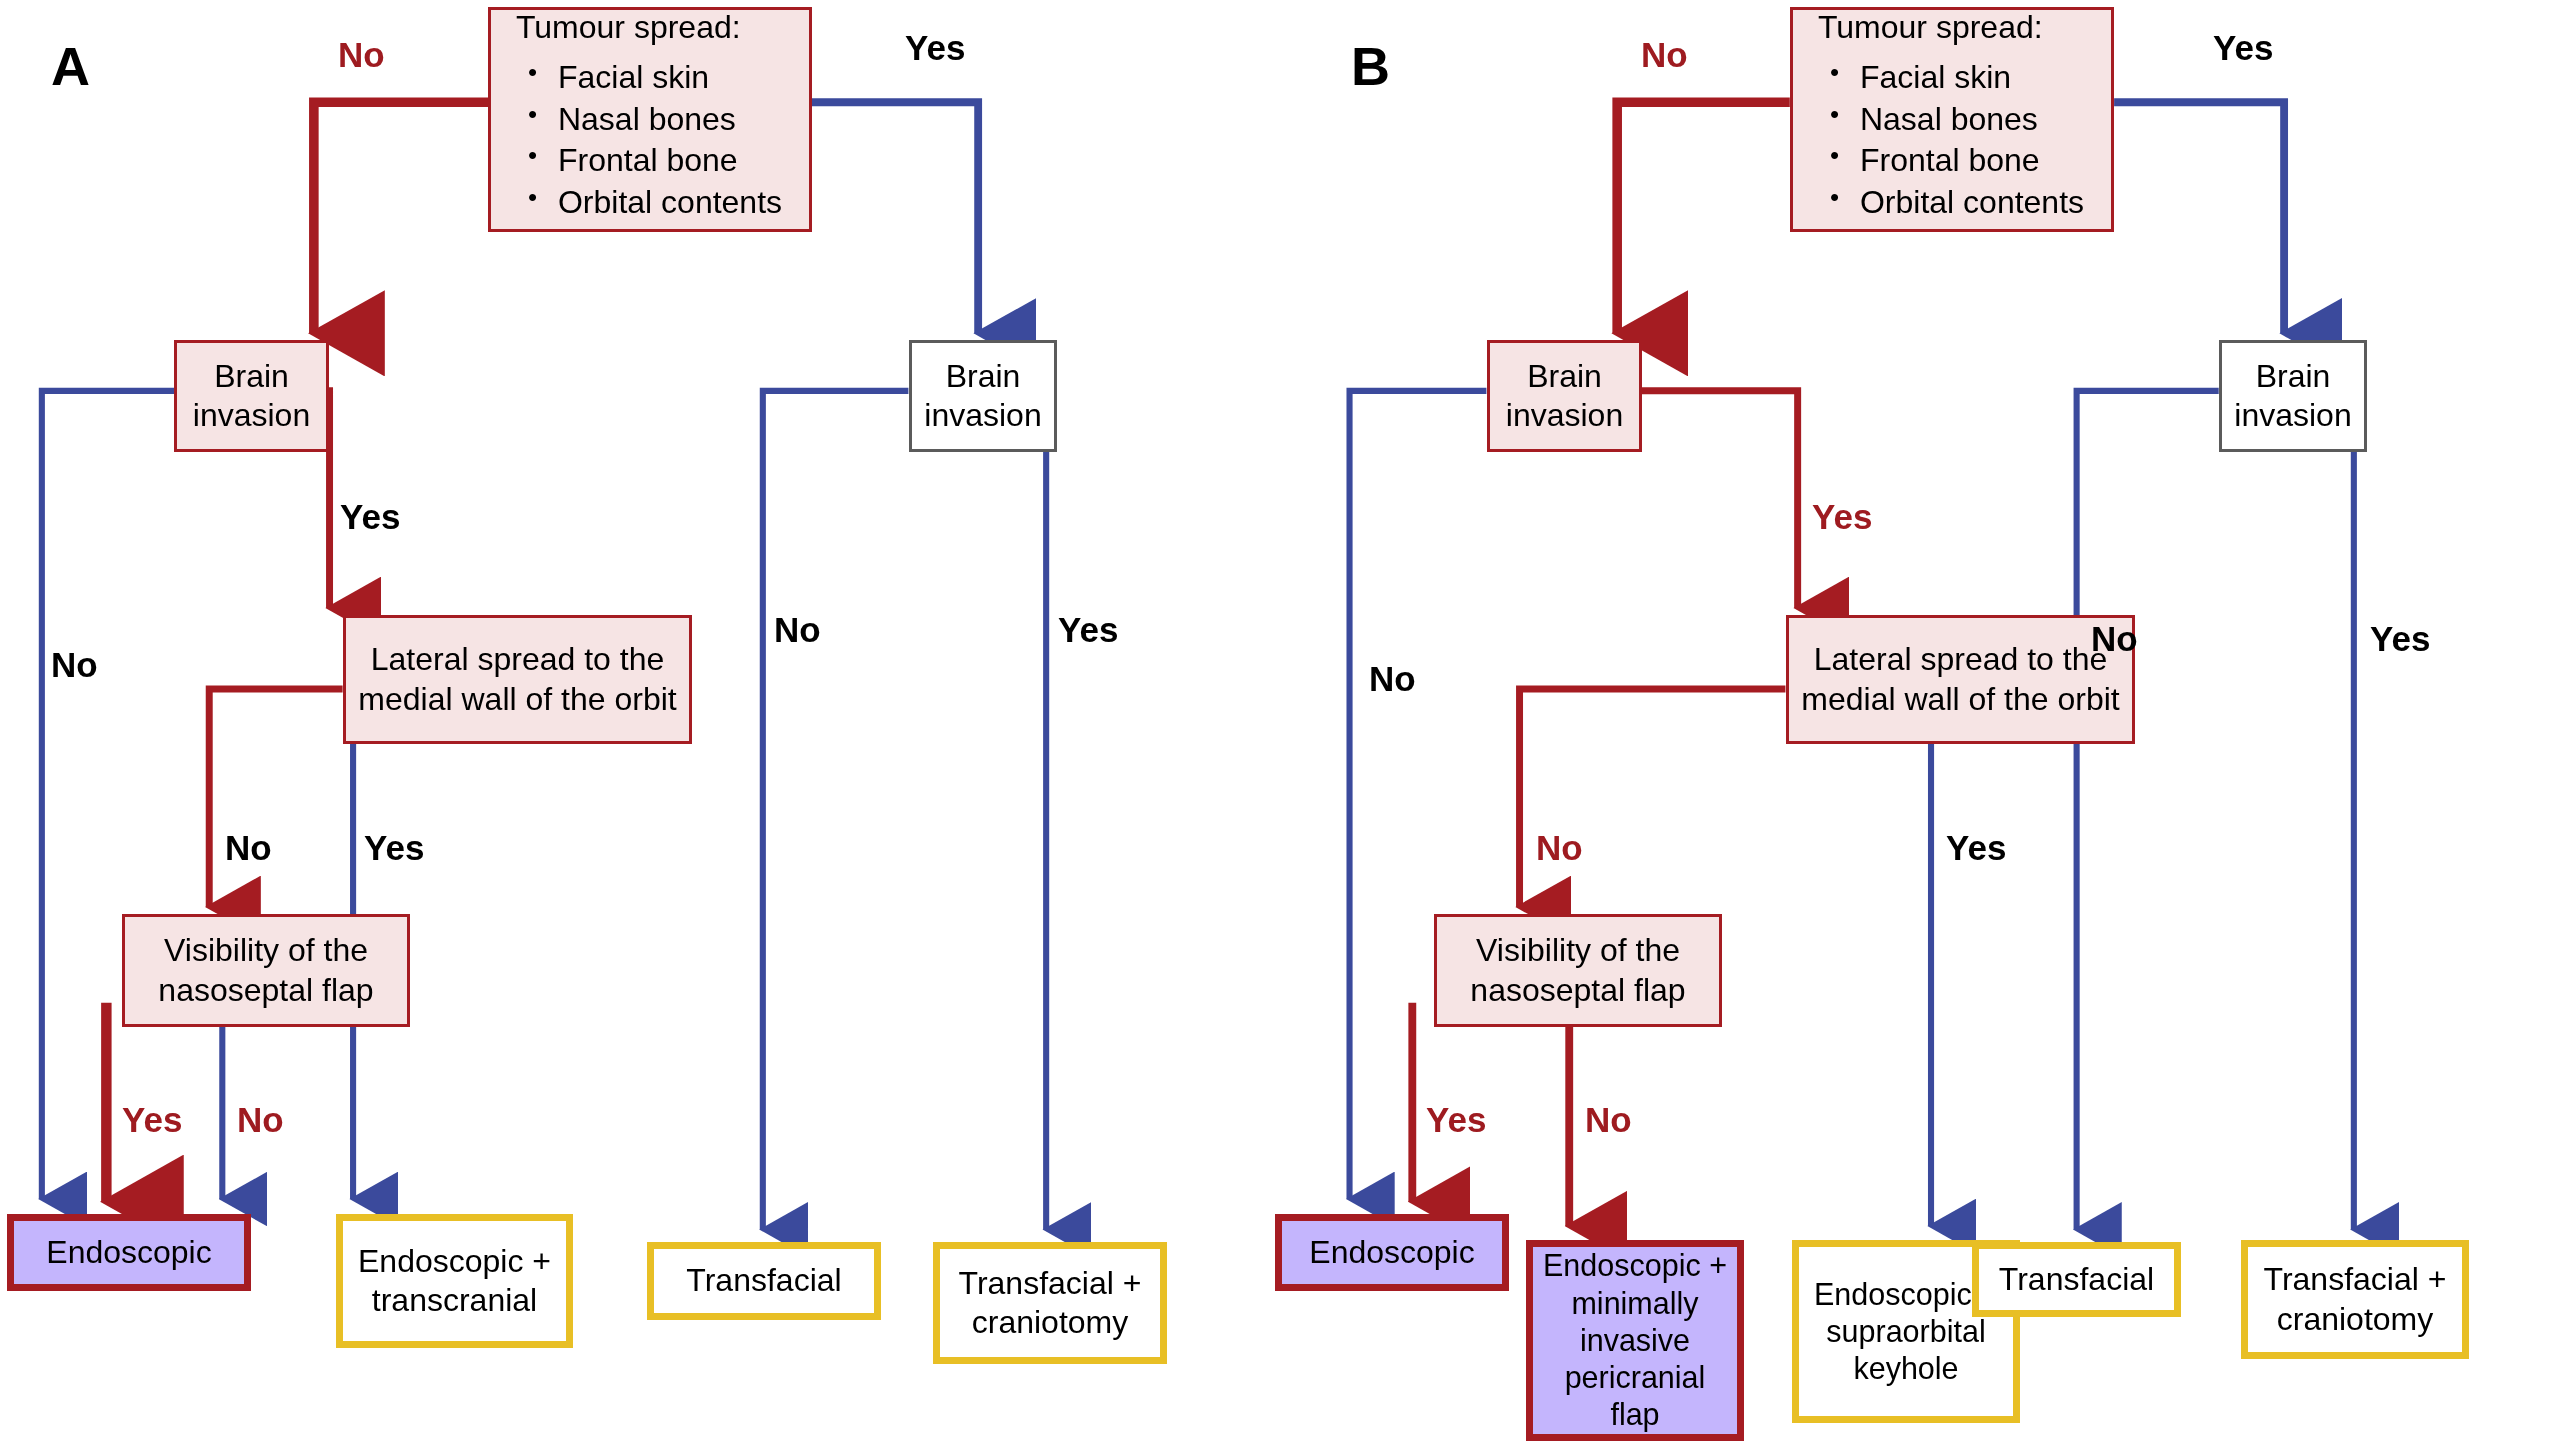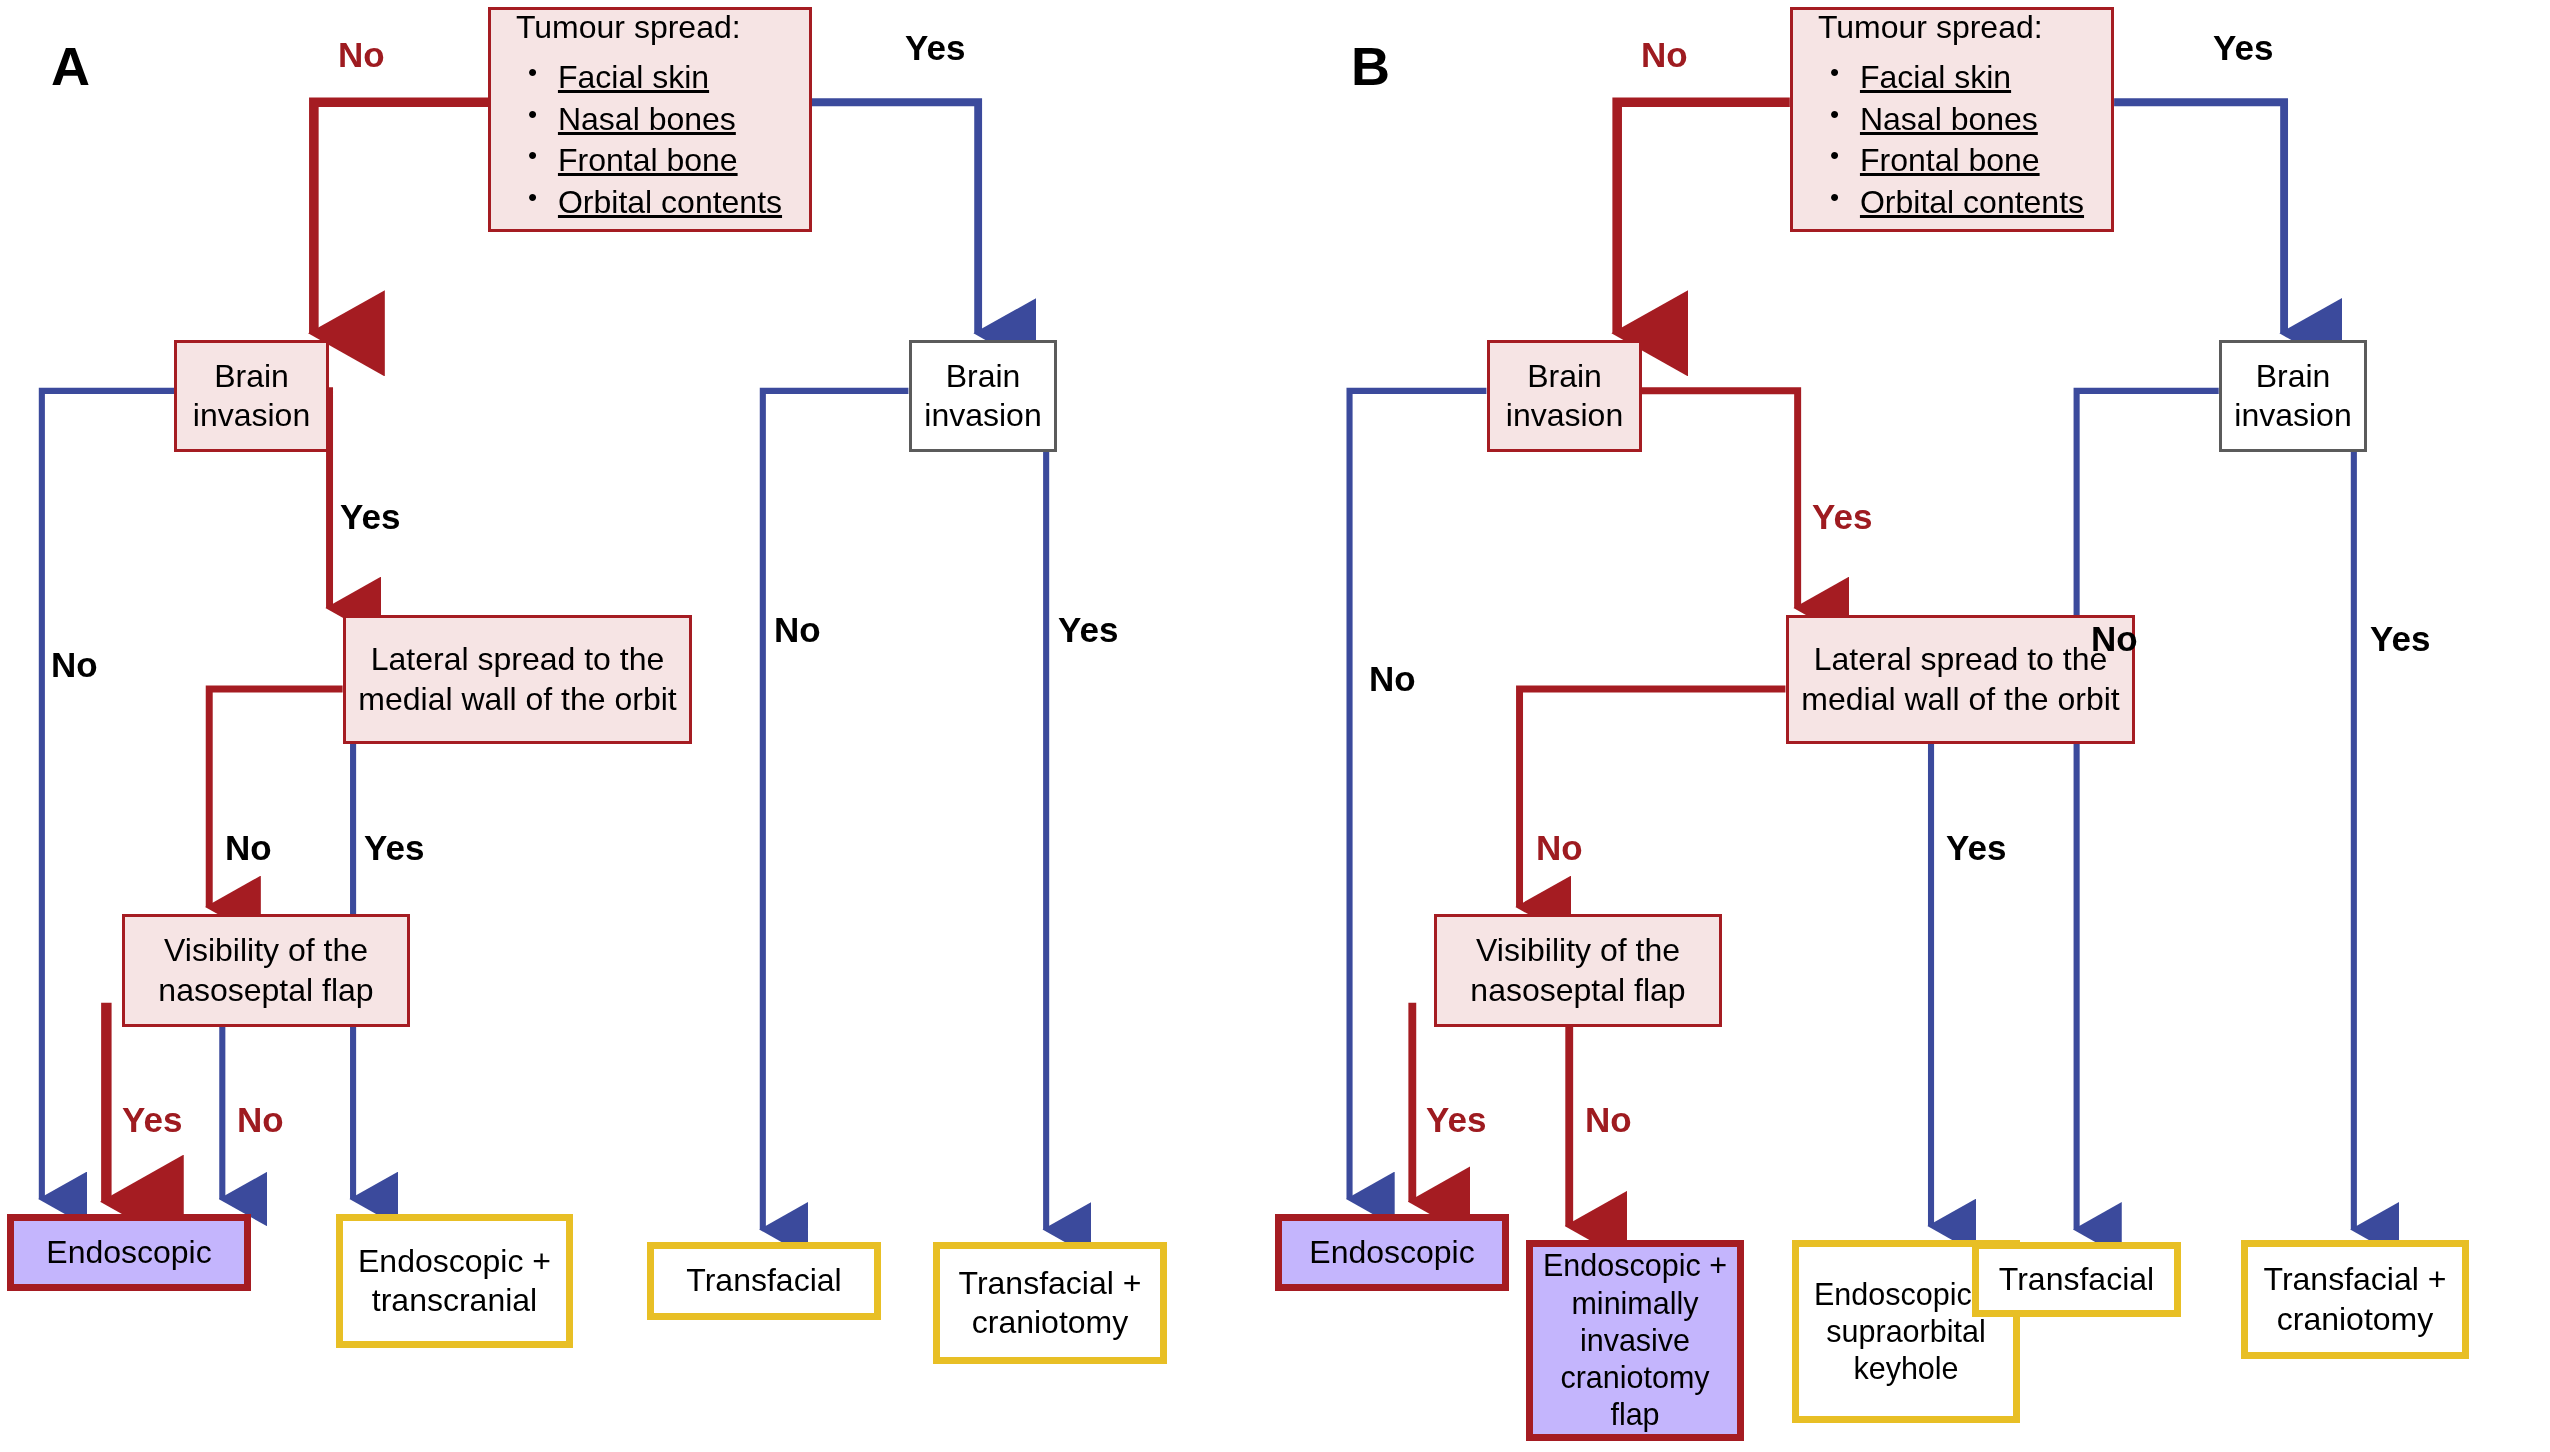--- a/index.html
+++ b/index.html
@@ -12,21 +12,21 @@
   .n-pink-thick{background:#c4b5fd;border:7.8px solid #a51c22;}
   .n-white{background:#ffffff;border:3.5px solid #5b5b5b;}
   .n-yellow{background:#ffffff;border:7.8px solid #e8bf25;}
   .node span{display:block;width:100%;padding:0 7px;}
   .panel-letter{position:absolute;font-weight:bold;font-size:54px;color:#000;}
   .edge-label{position:absolute;font-weight:bold;font-size:35px;white-space:nowrap;}
   .lbl-black{color:#000;}
   .lbl-red{color:#9e1b20;}
   .bullet-box{display:block;text-align:left;padding:5.2px 12.2px;font-size:32px;line-height:1.30;}
   .bullet-box .hd{display:block;margin-bottom:1.7px;}
-  .bullet-box ul{margin:9px;padding-left:40px;list-style:none;text-decoration:underline;}
+  .bullet-box ul{margin:9px;padding-left:40px;list-style:none;}
   .bullet-box li{position:relative;}
   .bullet-box li:before{content:"\2022";position:absolute;left:-30px;top:-0.9px;font-size:26px;}
   .ttl{font-size:32px;}
   .sm{font-size:30.5px;}
 </style>
 </head>
 <body>
 
 <div id="root">
 
@@ -169,21 +169,21 @@
 
   <div class="node n-pink" style="left:1434px;top:914px;width:288px;height:113px;">
     <span class="ttl">Visibility of the nasoseptal flap</span>
   </div>
 
   <div class="node n-pink-thick" style="left:1275px;top:1214px;width:234px;height:77px;">
     <span class="ttl">Endoscopic</span>
   </div>
 
   <div class="node n-pink-thick" style="left:1526px;top:1240px;width:218px;height:201px;">
-    <span class="sm">Endoscopic + minimally invasive craniotomy flap</span>
+    <span class="sm">Endoscopic + minimally invasive pericranial flap</span>
   </div>
 
   <div class="node n-yellow" style="left:1792px;top:1240px;width:228px;height:183px;">
     <span class="sm">Endoscopic + supraorbital keyhole</span>
   </div>
 
   <div class="node n-yellow" style="left:1972px;top:1242px;width:209px;height:75px;">
     <span class="ttl">Transfacial</span>
   </div>
 

